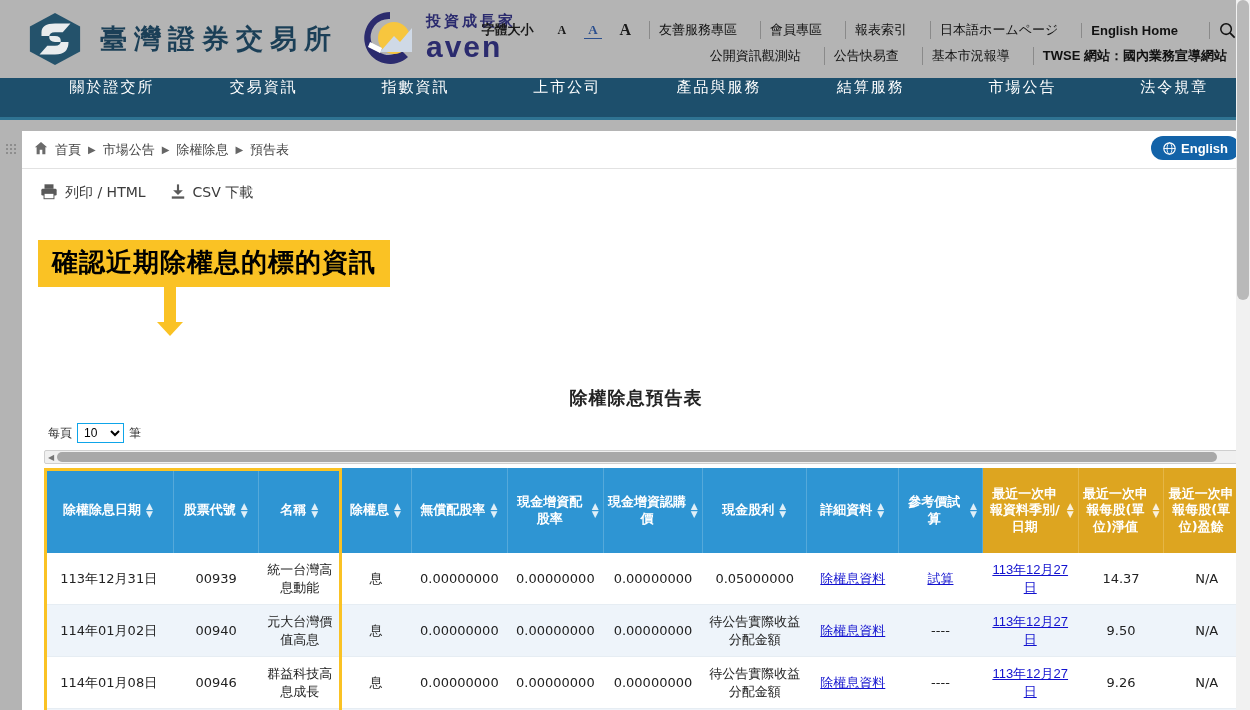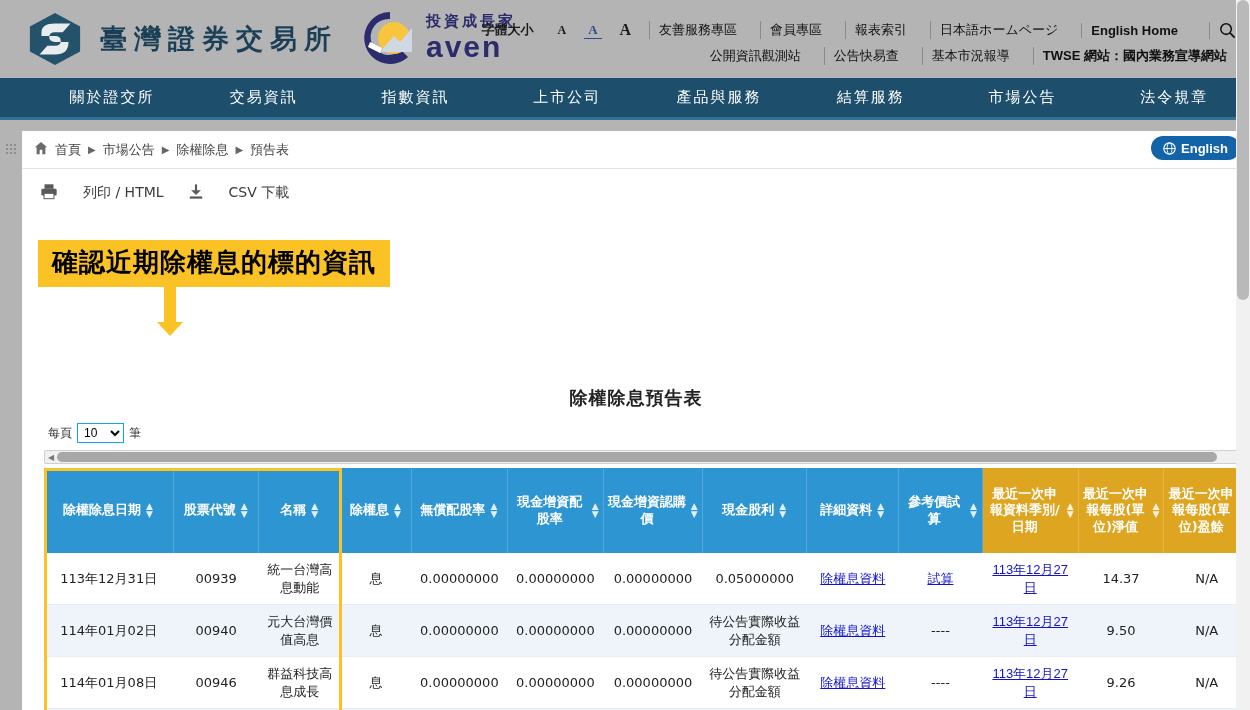--- a/index.html
+++ b/index.html
@@ -49,21 +49,21 @@
     border-left:1px solid #8a8a8a; font-family:"DejaVu Sans",sans-serif; white-space:nowrap;
   }
   .util-row .util-link:first-child, .util-link.nb { border-left:none; }
   .util-link.bold { font-weight:bold; font-family:"Liberation Sans",sans-serif; }
   .search-ico { margin-left:8px; padding-left:9px; border-left:1px solid #8a8a8a; display:flex; align-items:center;}
 
   
   .navbar {
     height:42px; background:#1d4f6c;
     border-bottom:3px solid #2f7392;
-    display:flex; align-items:center;padding-left:36px;
+    display:flex; align-items:flex-start;padding-left:36px;
   }
   .navbar .nav-item {
     flex:1; text-align:center; color:#fff; font-size:15px;
     letter-spacing:2px; font-family:"DejaVu Sans",sans-serif; cursor:pointer;
   }
 
   
   .page-card {
     position:absolute; left:22px; top:131px; width:1228px; height:579px;
     background:#fff;
@@ -76,21 +76,21 @@
   .crumb-txt { font-size:13px; color:#444; font-family:"DejaVu Sans",sans-serif; }
   .crumb-sep { color:#666; margin:0 7px; font-size:10px; }
   .eng-btn {
     position:absolute; right:10px; top:5px; height:24px;
     background:#1363a8; border-radius:13px; color:#fff;
     display:flex; align-items:center; gap:5px; padding:0 12px;
     font-size:13px; font-weight:bold; cursor:pointer;
   }
 
   .tool-bar { height:48px; display:flex; align-items:center; padding:0 18px; gap:24px; }
-  .tool { display:flex; align-items:center; gap:25px; cursor:pointer; }
+  .tool { display:flex; align-items:center; gap:7px; cursor:pointer; }
   .tool-txt { font-size:14px; color:#3b3b3b; font-family:"DejaVu Sans",sans-serif;}
 
   
   .callout {
     position:absolute; left:38px; top:240px; background:#fac224;
     padding:5px 14px 7px; font-size:26px; font-weight:bold; color:#000;
     font-family:"DejaVu Sans",sans-serif; letter-spacing:1px; z-index:6;
   }
   .arrow-stem {
     position:absolute; left:164px; top:285px; width:12px; height:42px;

